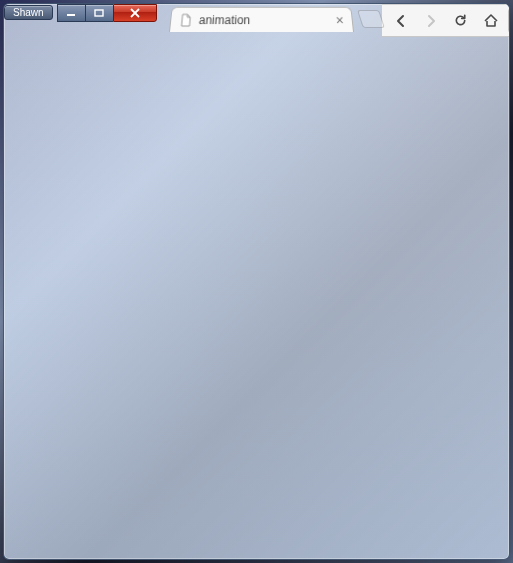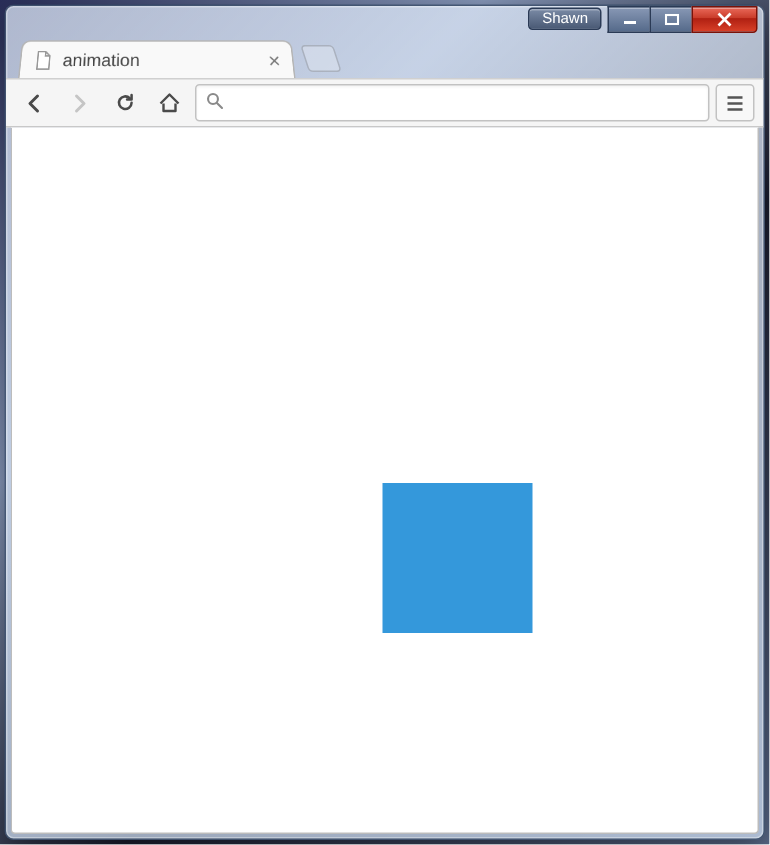--- a/index.html
+++ b/index.html
@@ -11,21 +11,21 @@
     position: relative;
   }
 
   
   .window {
     position: absolute; left: 3px; top: 3px; width: 507px; height: 557px;
     border: 1px solid rgba(20,40,70,0.7);
     border-radius: 6px;
     background: linear-gradient(to bottom, rgba(220,230,245,0.75), rgba(200,215,235,0.75));
     box-shadow: inset 0 0 0 1px rgba(255,255,255,0.35), 0 6px 20px rgba(0,0,0,0.4);
-    display: flex; flex-direction: column;
+    display: flex; flex-direction: row;
     overflow: hidden;
   }
 
   .titlebar {
     height: 20px;
     display: flex; align-items: flex-start; justify-content: flex-end;
     padding: 0 4px 0 0;
   }
   .user-chip {
     margin-top: 1px; margin-right: 4px;

